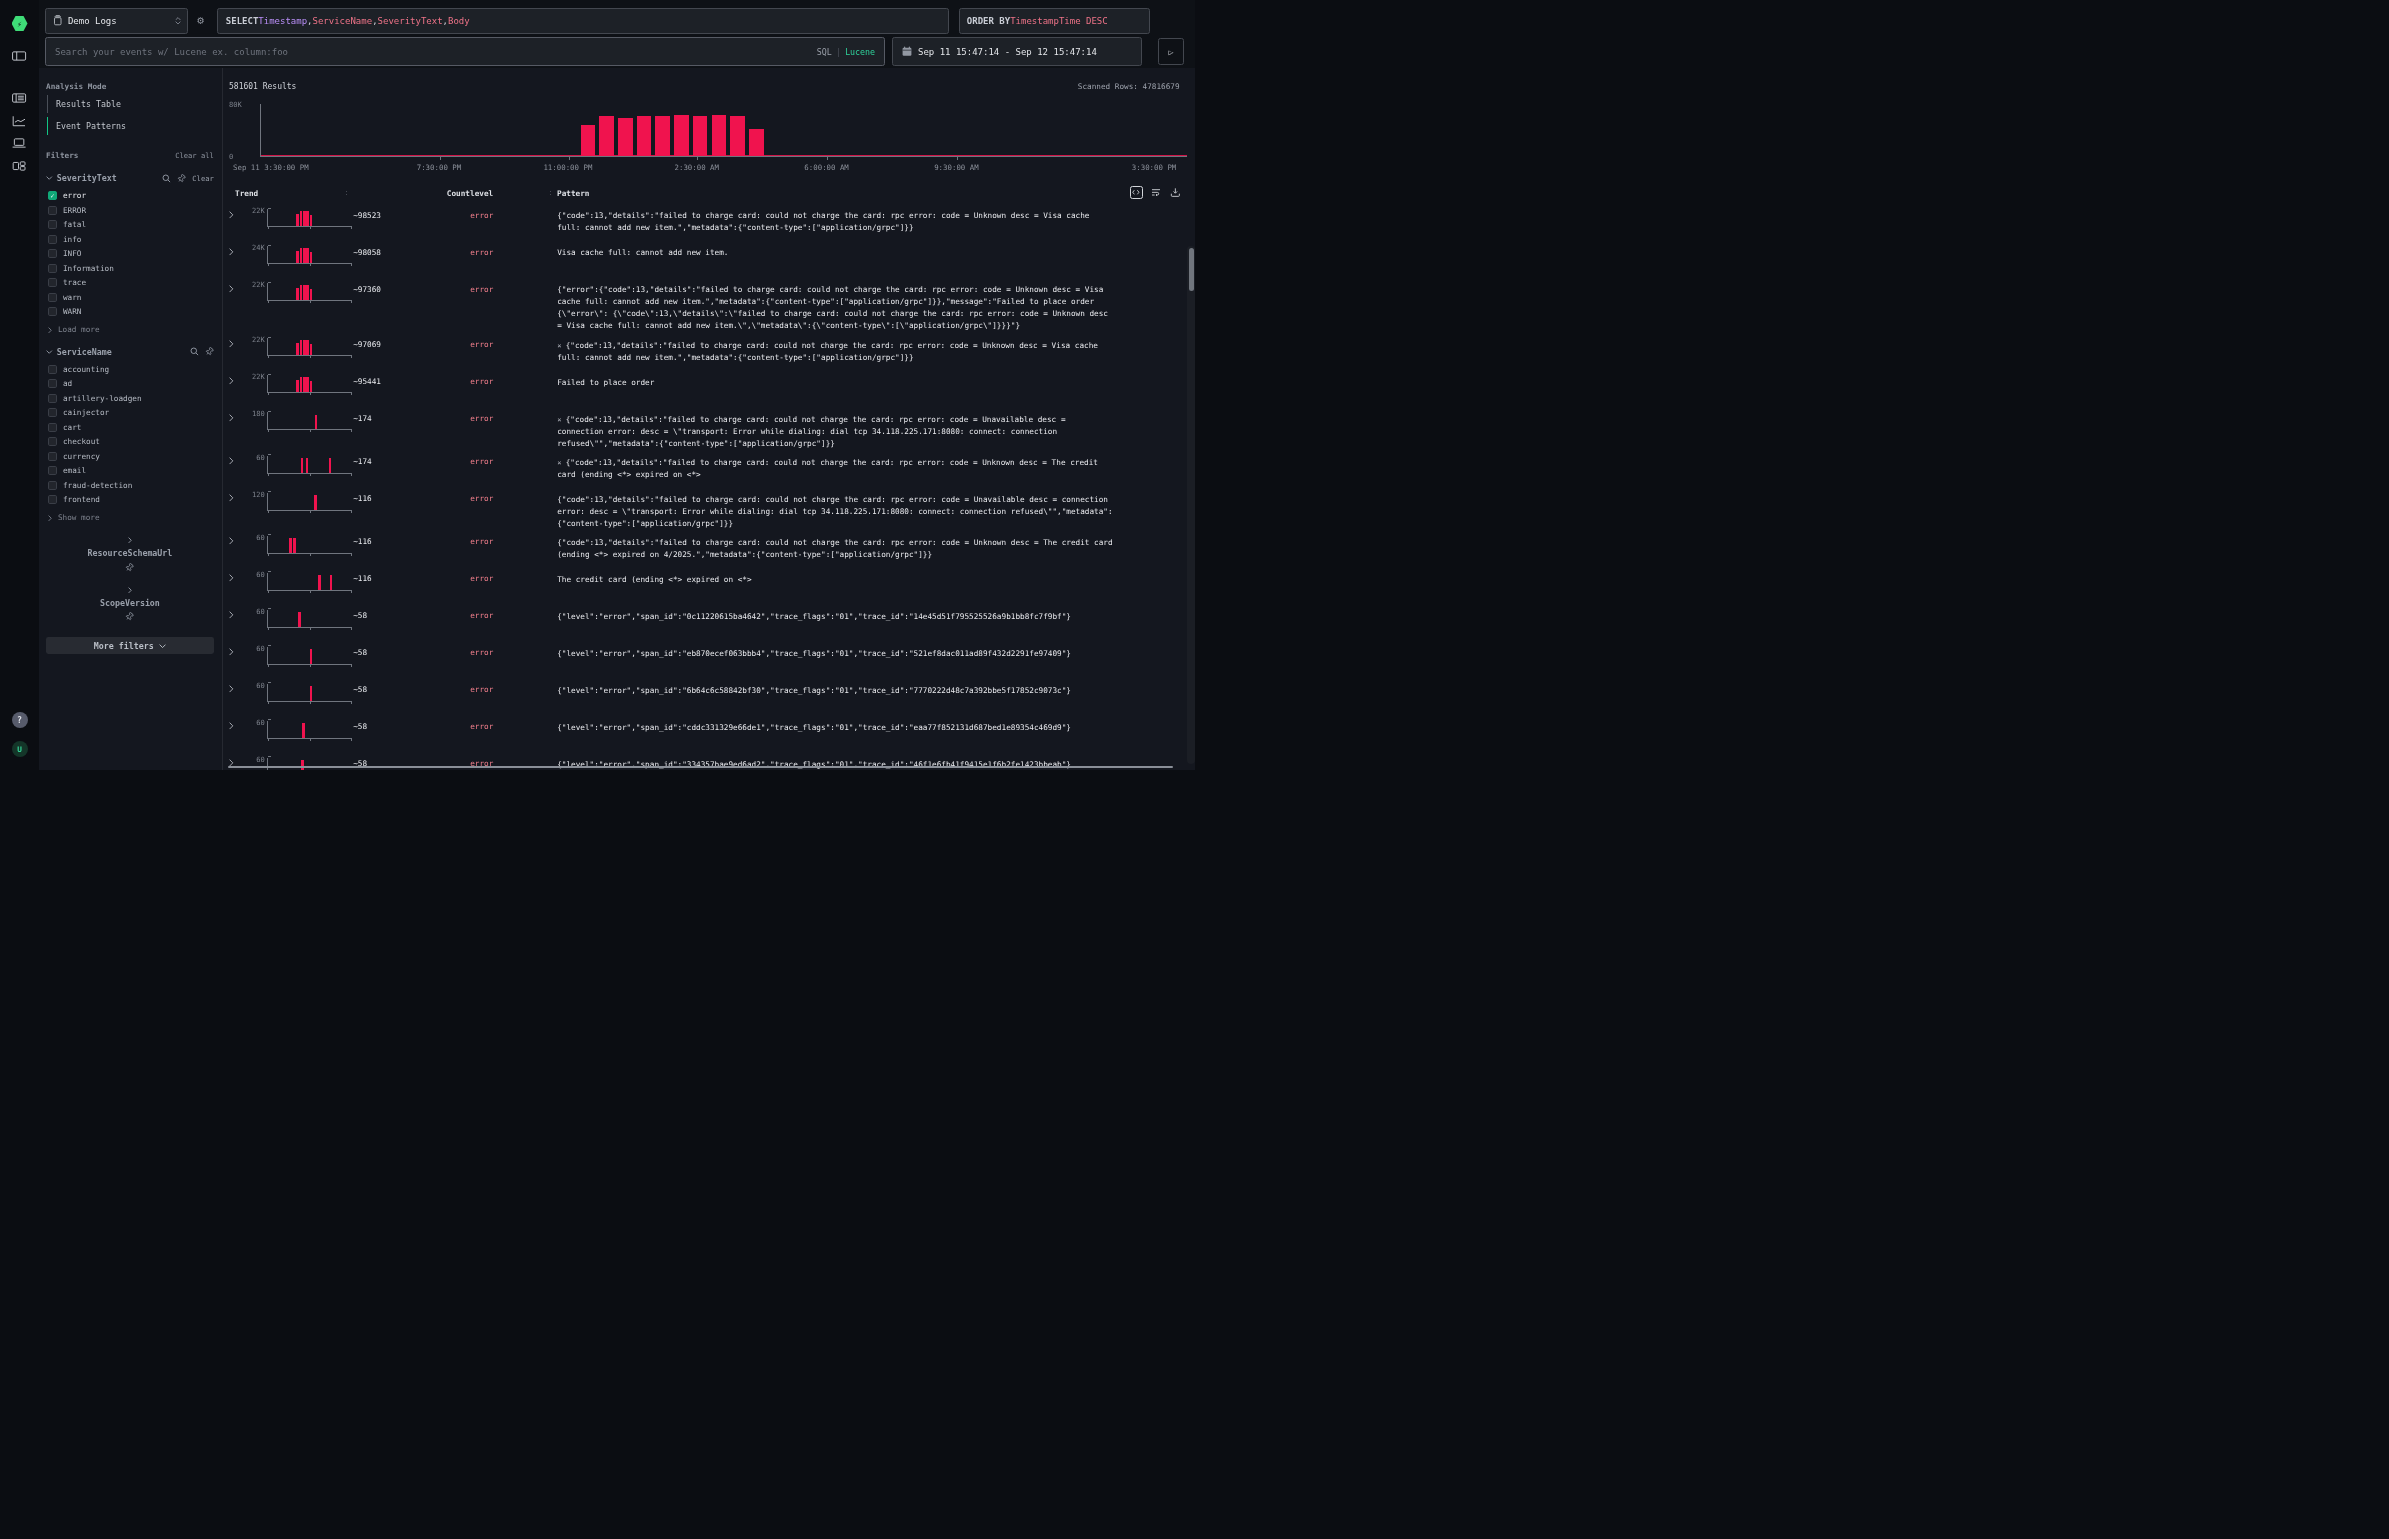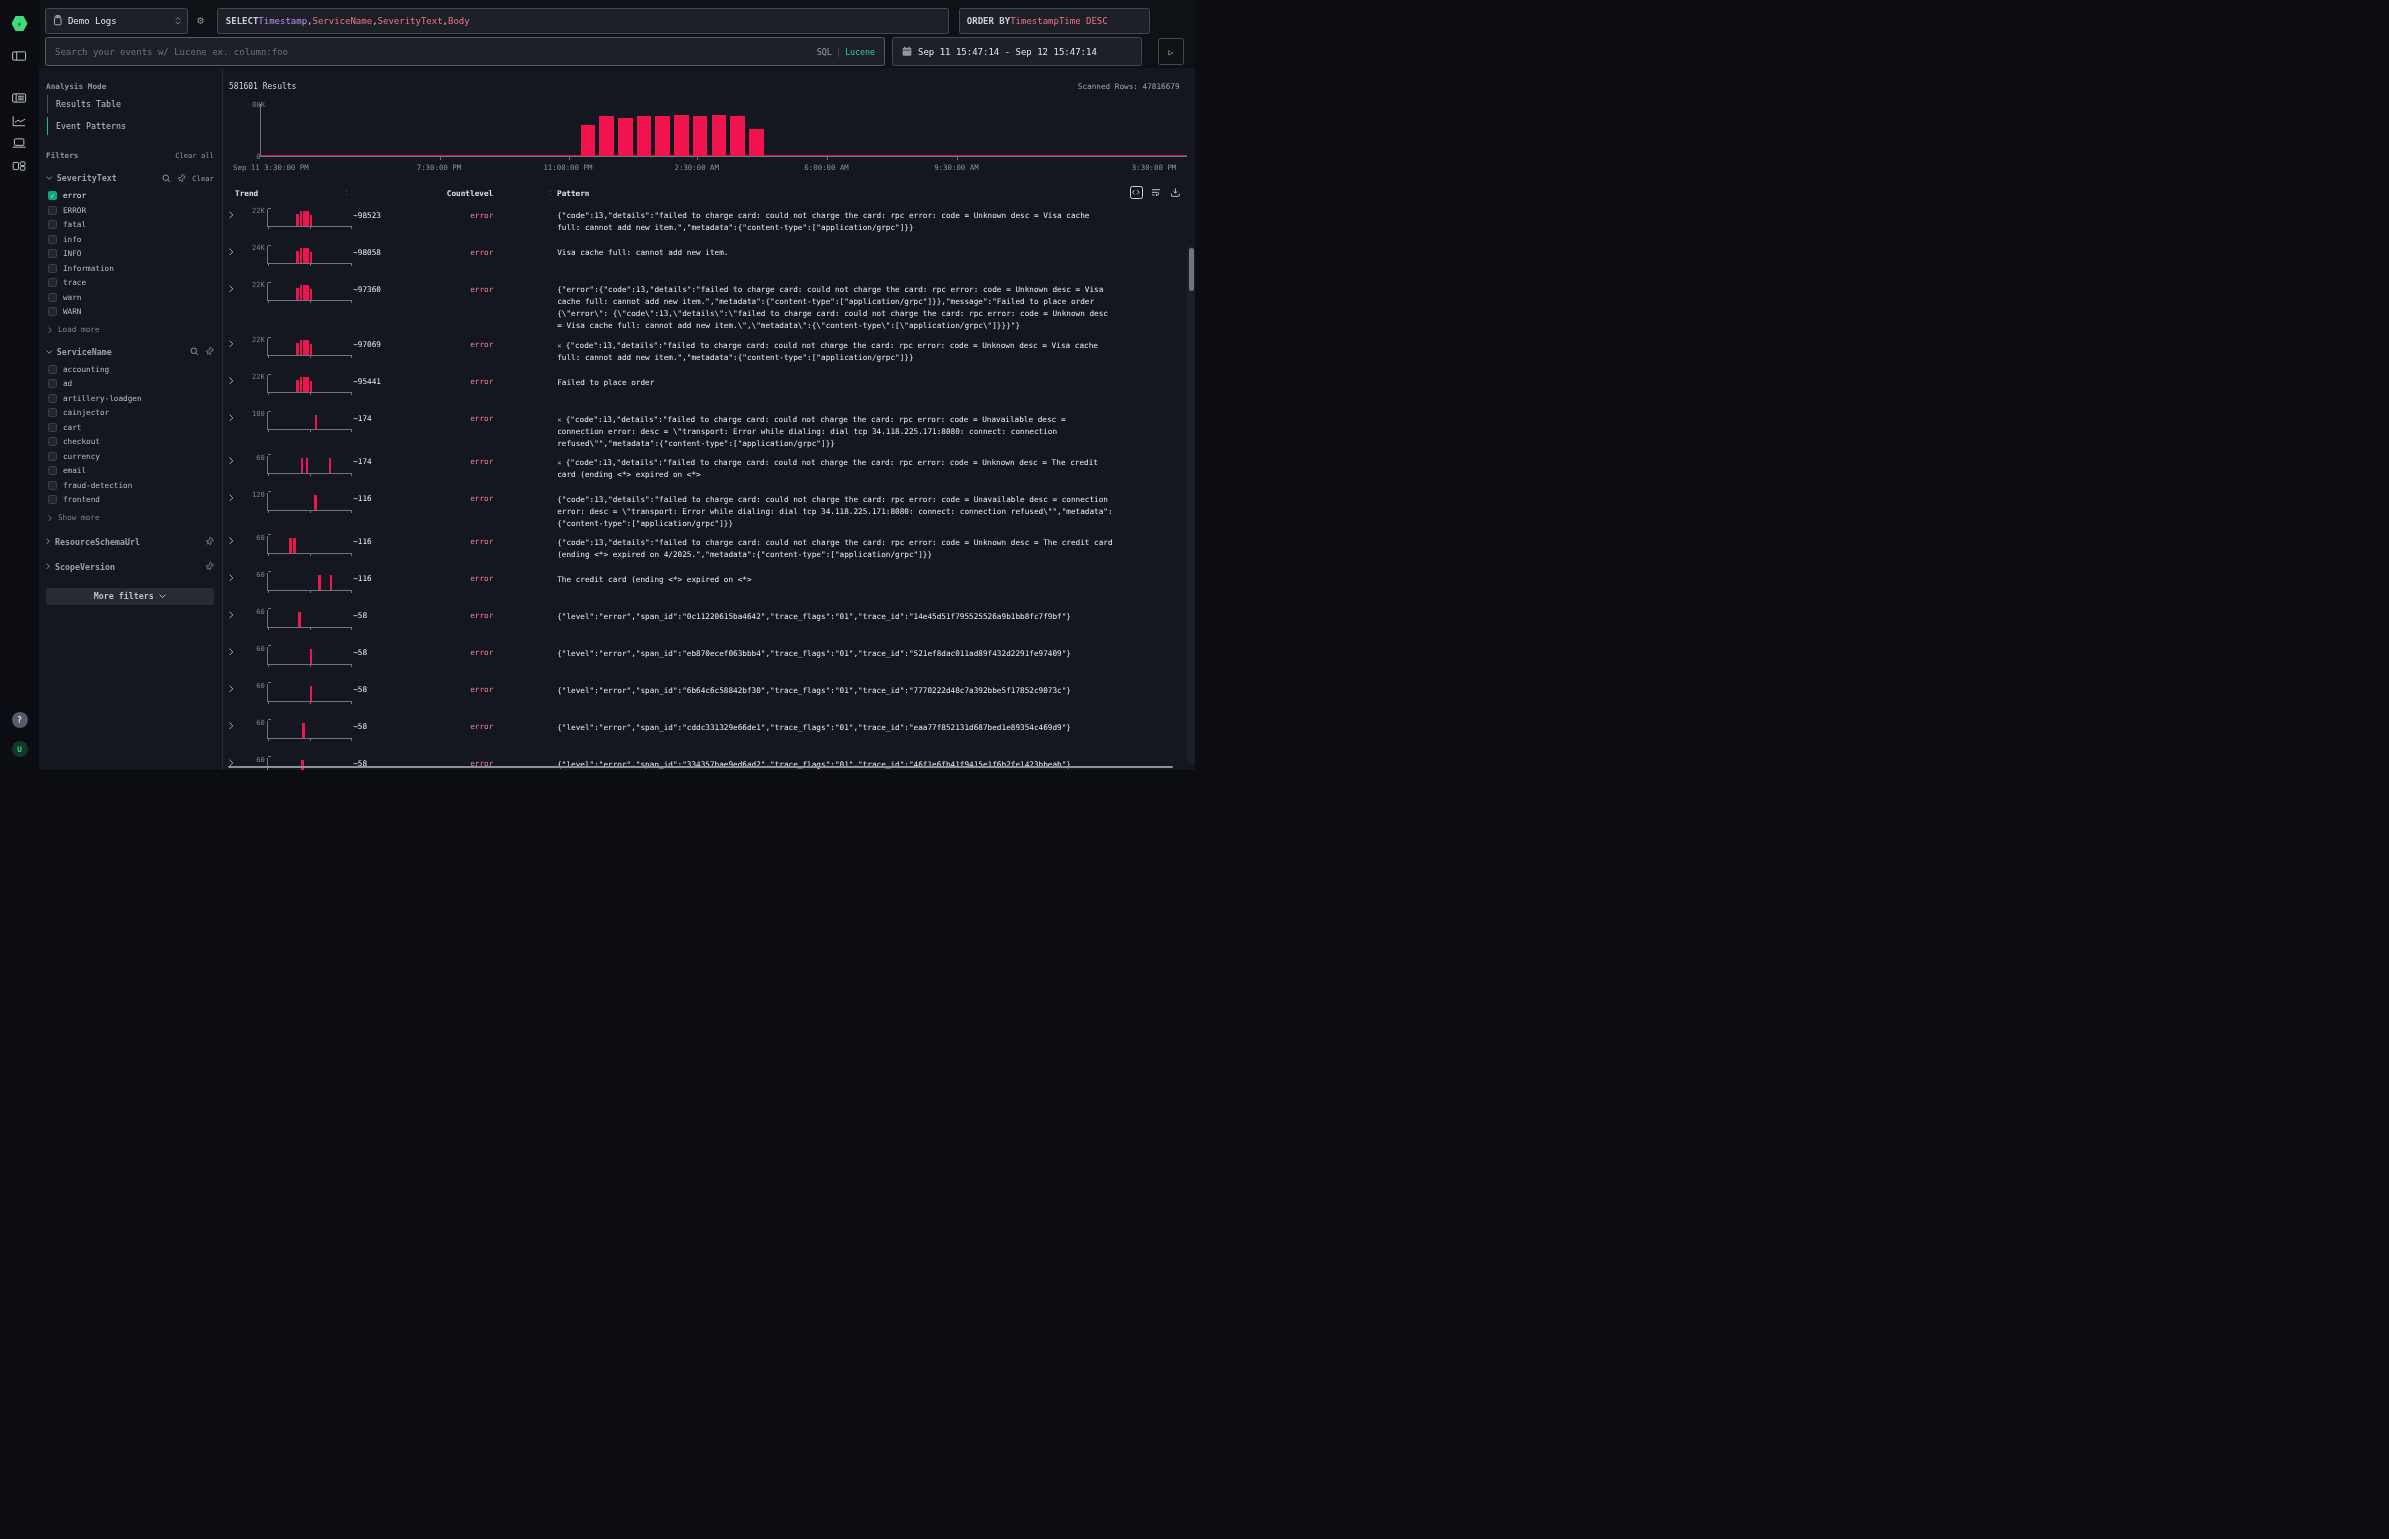--- a/index.html
+++ b/index.html
@@ -53,32 +53,32 @@
   .group-title { font-size:8.3px; font-weight:bold; flex:1; }
   .group-icons { display:flex; align-items:center; gap:6px; color:#9aa0ab;justify-content:space-between; }
   .group-clear { font-size:7.1px; color:#9aa0ab; }
   .opt-list { margin-top:5.3px; }
   .opt-row { display:flex; align-items:center; gap:6px; height:14.5px; padding-left:1.8px; }
   .cbox { width:9px; height:9px; border-radius:1.8px; background:#22252c; border:0.6px solid #3a3e47; display:flex; align-items:center; justify-content:center; flex:none; }
   .cbox.checked { background:#10a878; border-color:#10a878; color:#fff; font-size:6.5px; }
   .opt-label { font-size:7.7px; color:#b6bbc4; white-space:nowrap; }
   .opt-row.checked .opt-label { color:#e7e9ed; }
   .more-link { display:flex; align-items:flex-end; gap:5.3px; height:14.2px; margin-top:0.6px; font-size:7.7px; color:#7d828d; padding-left:2.4px; }
-  .pin-group { display:flex; align-items:center; gap:4.7px; margin-top:15px; color:#9aa0ab; }
+  .pin-group { display:flex; align-items:center; gap:4.7px; margin-top:15px; color:#9aa0ab;flex-direction:column; }
   .pin-group .group-title { font-size:8.3px; }
   .more-filters { margin-top:16px; height:17px; background:#282b32; border-radius:2.4px; display:flex; align-items:center; justify-content:center; gap:5.3px; font-size:8.3px; font-weight:bold; color:#b9bec6; }
 
   
   .main { flex:1; position:relative; padding-left:6px; overflow:hidden; }
   .results-bar { display:flex; justify-content:space-between; margin-top:13.7px; padding-right:15.4px; }
   .results-count { font-size:8px; color:#ced1d7; }
   .scanned { font-size:7.7px; color:#9da2ac; }
 
   .chart { position:relative; height:77px; margin-top:6px; }
-  .ylab { position:absolute; left:16px; width:27px; text-align:center; font-size:7.1px; color:#7c818b; }
+  .ylab { position:absolute; left:0; width:27px; text-align:left; font-size:7.1px; color:#7c818b; }
   .plot { position:absolute; left:31px; right:7.7px; top:7.1px; bottom:16.6px; border-left:0.6px solid #70757e; border-bottom:0.6px solid #70757e; }
   .plot::after { content:""; position:absolute; left:0; right:0; bottom:0; height:1.2px; background:#f0134e; opacity:.85; }
   .cbar { position:absolute; bottom:0.6px; background:#f0134e; }
   .xtick { position:absolute; bottom:-3.6px; width:0.6px; height:3.6px; background:#70757e; }
   .xlabels { position:absolute; left:31px; right:7.7px; bottom:0; height:10.7px; font-size:7.4px; color:#8b909a; }
   .xlabels span { position:absolute; white-space:nowrap; }
 
   
   .table { position:relative; margin-top:10.7px; padding-right:9.5px; }
   .thead { display:flex; height:19px; align-items:center; font-size:7.7px; font-weight:bold; color:#dfe2e7; }

